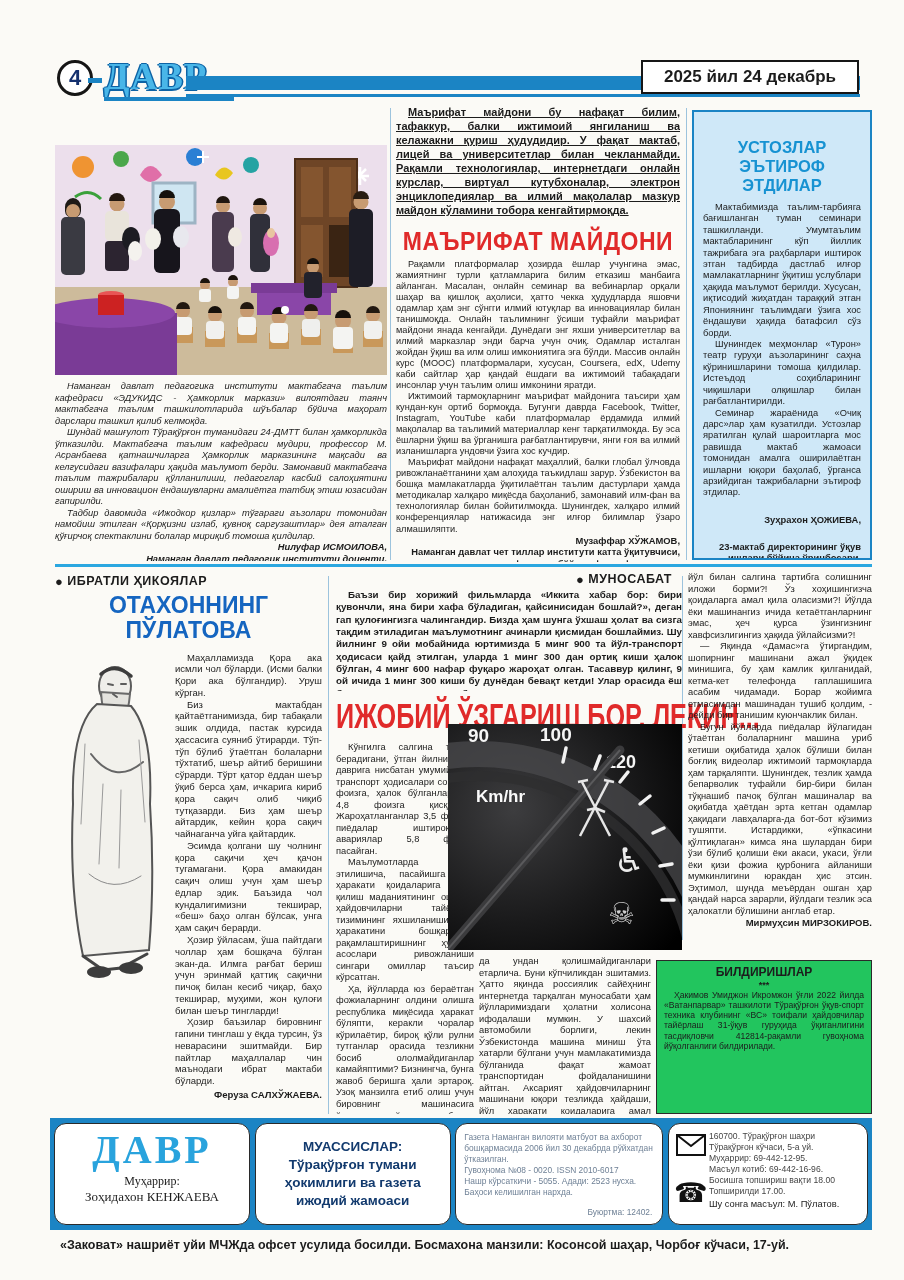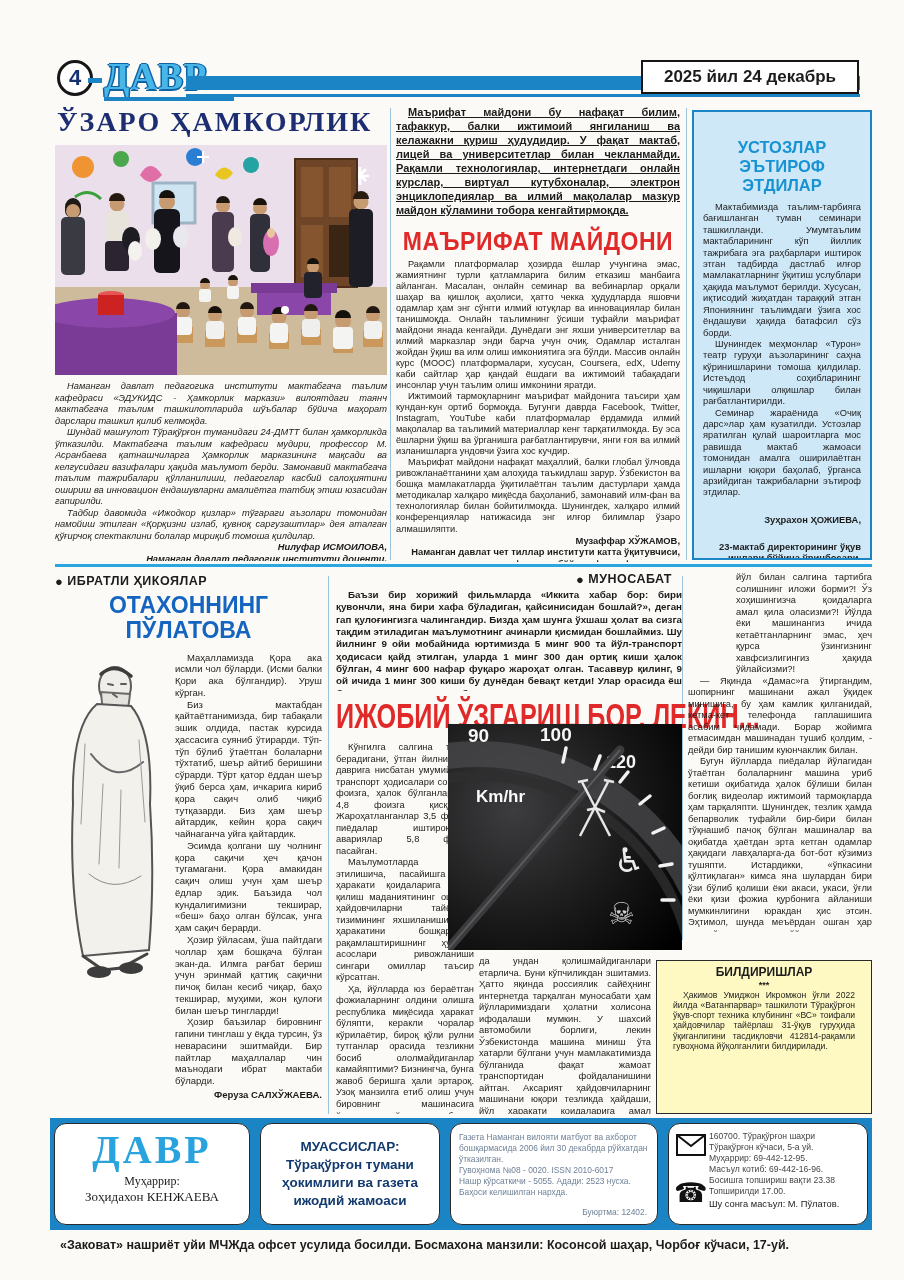--- a/index.html
+++ b/index.html
@@ -65,34 +65,34 @@
     font-size:9.8px;line-height:1.26;text-align:justify;overflow:hidden;}
   .mun-intro p{text-indent:12px;}
   .hl-ijobiy{position:absolute;left:0;top:124px;width:350px;font-weight:bold;font-size:26px;
     white-space:nowrap;color:#e02a2a;transform:scale(0.97,1.35);transform-origin:left top;}
   .mun-colA{position:absolute;left:0;top:170px;width:138px;height:372px;font-size:9.3px;}
   .speedo{position:absolute;left:112px;top:152px;width:234px;height:226px;}
   .mun-colB{position:absolute;left:143px;top:384px;width:172px;height:158px;font-size:9.3px;}
   .mun-colC{position:absolute;left:352px;top:0;width:184px;height:360px;font-size:9.3px;}
   .mun-colC .byline{font-size:9.5px;}
   .bildirishlar{position:absolute;left:320px;top:388px;width:216px;height:154px;border:1.5px solid #2a2a2a;
-    padding:4px 16px;overflow:hidden;background:#fef9c3;}
+    padding:4px 7px;overflow:hidden;background:#22c55e;}
   .bildirishlar h3{text-align:center;font-size:12px;margin-bottom:2px;}
   .bildirishlar .body-text{font-size:8.6px;line-height:1.18;}
   .bild-sep{text-align:center;font-weight:bold;font-size:9px;line-height:1;}
   
   .footer-band{position:absolute;left:50px;top:1118px;width:822px;height:112px;background:#1b84c4;
     display:flex;align-items:center;justify-content:space-between;padding:0 4px;}
   .fbox{background:#fff;border:1.5px solid #2a2a2a;border-radius:12px;height:102px;padding:6px 8px;
     overflow:hidden;position:relative;}
   .fbox1{width:196px;text-align:center;font-family:"Liberation Serif",serif;}
   .fbox1 .davr{font-size:40px;font-weight:bold;color:#29a3dd;letter-spacing:3px;line-height:1;}
   .fbox1 .ed-label{font-size:12px;margin-top:4px;}
   .fbox1 .ed-name{font-size:13px;}
-  .fbox2{width:180px;display:flex;flex-direction:column;align-items:center;justify-content:center;
+  .fbox2{width:196px;display:flex;flex-direction:column;align-items:center;justify-content:center;
     font-weight:bold;color:#123a6e;font-size:13.5px;text-align:center;line-height:1.35;}
   .fbox3{width:208px;color:#6f8196;font-size:8.4px;line-height:1.3;padding-top:8px;}
   .fbox3 .order{position:absolute;right:10px;bottom:6px;color:#6f8196;}
   .fbox4{width:200px;font-size:8.6px;line-height:1.28;color:#444;padding-left:40px;padding-top:7px;}
   .fbox4 .env{position:absolute;left:7px;top:10px;}
   .fbox4 .phone{position:absolute;left:5px;top:52px;font-size:27px;color:#111;}
   .fbox4 .resp{margin-top:2px;color:#222;font-size:9.3px;}
   .print-line{position:absolute;left:60px;top:1238px;width:800px;font-weight:bold;font-size:12.5px;}
 </style>
 </head>
@@ -105,21 +105,20 @@
     </div>
   <div class="mast-dash" style="left:88px;top:78px;width:14px;"></div>
   <div class="masthead">ДАВР</div>
   <div class="mast-underline"></div>
   <div class="header-bar"></div>
   <div class="header-bar2"></div>
   <div class="date-box">
       <span>2025 йил 24 декабрь</span>
     </div>
 
-  <div class="hl-hamkorlik">ЎЗАРО ҲАМКОРЛИК</div>
 
   <div class="photo">
     <svg viewBox="0 0 332 230" width="332" height="230">
       <rect width="332" height="230" fill="#ecdfec"></rect>
       <rect y="142" width="332" height="88" fill="#cdbb9b"></rect>
 
       <circle cx="28" cy="22" r="11" fill="#f08c1e" opacity="0.9"></circle>
       <circle cx="66" cy="14" r="8" fill="#3aa13a" opacity="0.9"></circle>
       <path d="M85 30 q10 -18 22 0 q-12 14 -22 0" fill="#e06fa8"></path>
       <circle cx="140" cy="12" r="9" fill="#2a7fd4"></circle>
@@ -387,21 +386,21 @@
         <text x="160" y="200" fill="#cfcfcf" font-size="30" font-family="DejaVu Sans, sans-serif">☠</text>
       </svg>
     </div>
 
     <div class="mun-colB body-text">
       <p style="text-indent:0;">да ундан қолишмайдиганлари етарлича. Буни кўпчиликдан эшитамиз. Ҳатто яқинда россиялик сайёҳнинг интернетда тарқалган муносабати ҳам йўлларимиздаги ҳолатни холисона ифодалаши мумкин. У шахсий автомобили борлиги, лекин Ўзбекистонда машина миниш ўта хатарли бўлгани учун мамлакатимизда бўлганида фақат жамоат транспортидан фойдаланишини айтган. Аксарият ҳайдовчиларнинг машинани юқори тезликда ҳайдаши, йўл ҳаракати қоидаларига амал қилмаслиги хорижлик меҳмоннинг нигоҳидан четда қолмаган.</p>
 
     </div>
 
     <div class="mun-colC body-text">
-      <p style="text-indent:0;margin-left:48px;">йўл билан салгина тартибга солишнинг иложи борми?! Ўз хоҳишингизча қоидаларга амал қила оласизми?! Йўлда ёки машинангиз ичида кетаётганларнинг эмас, ҳеч қурса ўзингизнинг хавфсизлигингиз ҳақида ўйлайсизми?!</p>
+      <p style="text-indent:0;">йўл билан салгина тартибга солишнинг иложи борми?! Ўз хоҳишингизча қоидаларга амал қила оласизми?! Йўлда ёки машинангиз ичида кетаётганларнинг эмас, ҳеч қурса ўзингизнинг хавфсизлигингиз ҳақида ўйлайсизми?!</p>
       <p>— Яқинда «Дамас»га ўтиргандим, шопирнинг машинани ажал ўқидек минишига, бу ҳам камлик қилганидай, кетма-кет телефонда гаплашишига асабим чидамади. Борар жойимга етмасимдан машинадан тушиб қолдим, - дейди бир танишим куюнчаклик билан.</p>
       <p>Бугун йўлларда пиёдалар йўлагидан ўтаётган болаларнинг машина уриб кетиши оқибатида ҳалок бўлиши билан боғлиқ видеолар ижтимоий тармоқларда ҳам тарқаляпти. Шунингдек, тезлик ҳамда бепарволик туфайли бир-бири билан тўқнашиб пачоқ бўлган машиналар ва оқибатда ҳаётдан эрта кетган одамлар ҳақидаги лавҳаларга-да бот-бот кўзимиз тушяпти. Истардикки, «ўпкасини қўлтиқлаган» кимса яна шулардан бири ўзи бўлиб қолиши ёки акаси, укаси, ўғли ёки қизи фожиа қурбонига айланиши мумкинлигини юракдан ҳис этсин. Эҳтимол, шунда меъёрдан ошган ҳар қандай нарса зарарли, йўлдаги тезлик эса ҳалокатли бўлишини англаб етар.</p>
       <div class="byline">Мирмуҳсин МИРЗОКИРОВ.</div>
     </div>
 
     <div class="bildirishlar">
       <h3>БИЛДИРИШЛАР</h3>
       <div class="body-text">
         <div class="bild-sep">***</div>
         <p style="text-indent:10px;">Ҳакимов Умиджон Икромжон ўғли 2022 йилда «Ватанпарвар» ташкилоти Тўрақўрғон ўқув-спорт техника клубининг «ВС» тоифали ҳайдовчилар тайёрлаш 31-ўқув гуруҳида ўқиганлигини тасдиқловчи 412814-рақамли гувоҳнома йўқолганлиги билдирилади.</p>
@@ -431,20 +430,20 @@
         <svg width="30" height="22" viewBox="0 0 30 22">
             <rect x="1" y="1" width="28" height="20" fill="#fff" stroke="#111" stroke-width="2"></rect>
             <path d="M1 1 L15 12 L29 1" fill="none" stroke="#111" stroke-width="2"></path>
           </svg>
       </span>
       <span class="phone">☎</span>
       <div>160700. Тўрақўрғон шаҳри</div>
       <div>Тўрақўрғон кўчаси, 5-а уй.</div>
       <div>Муҳаррир: 69-442-12-95.</div>
       <div>Масъул котиб: 69-442-16-96.</div>
-      <div>Босишга топшириш вақти 23.38</div>
+      <div>Босишга топшириш вақти 18.00</div>
       <div>Топширилди 17.00.</div>
       <div class="resp">Шу сонга масъул:  М. Пўлатов.</div>
     </div>
   </div>
   <div class="print-line">«Заковат» нашриёт уйи  МЧЖда офсет усулида босилди.  Босмахона манзили: Косонсой шаҳар, Чорбоғ кўчаси, 17-уй.</div>
 
 </div>
 
 </body></html>

